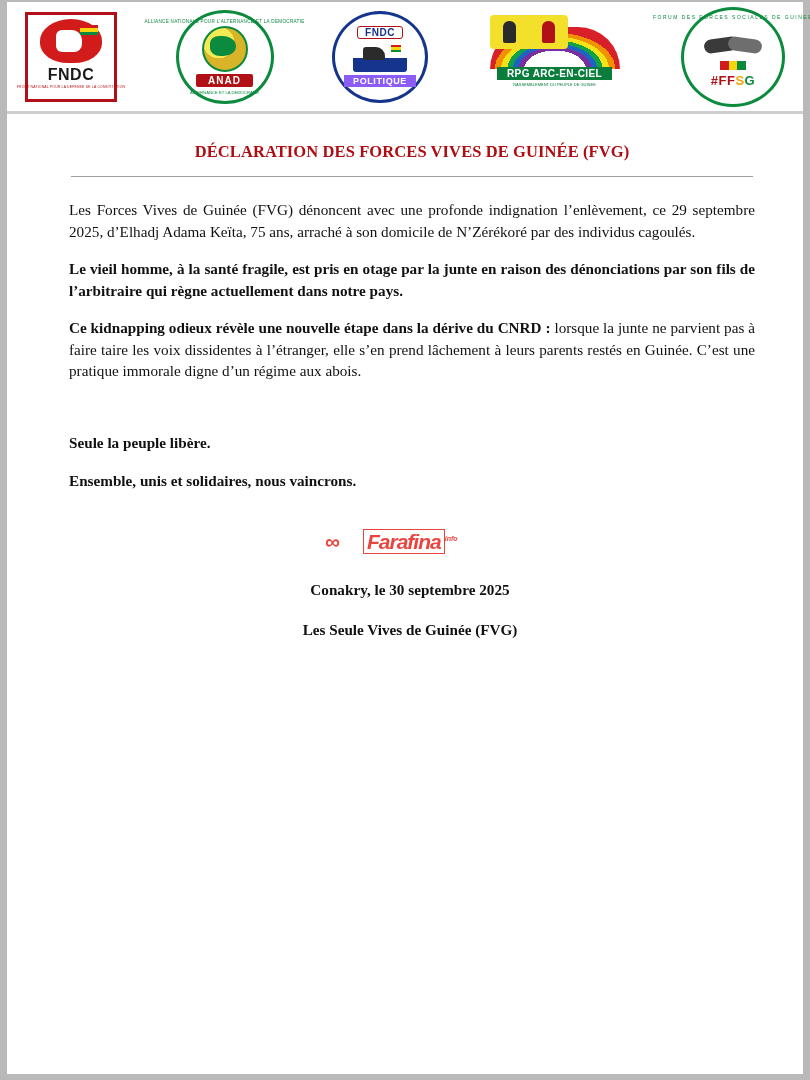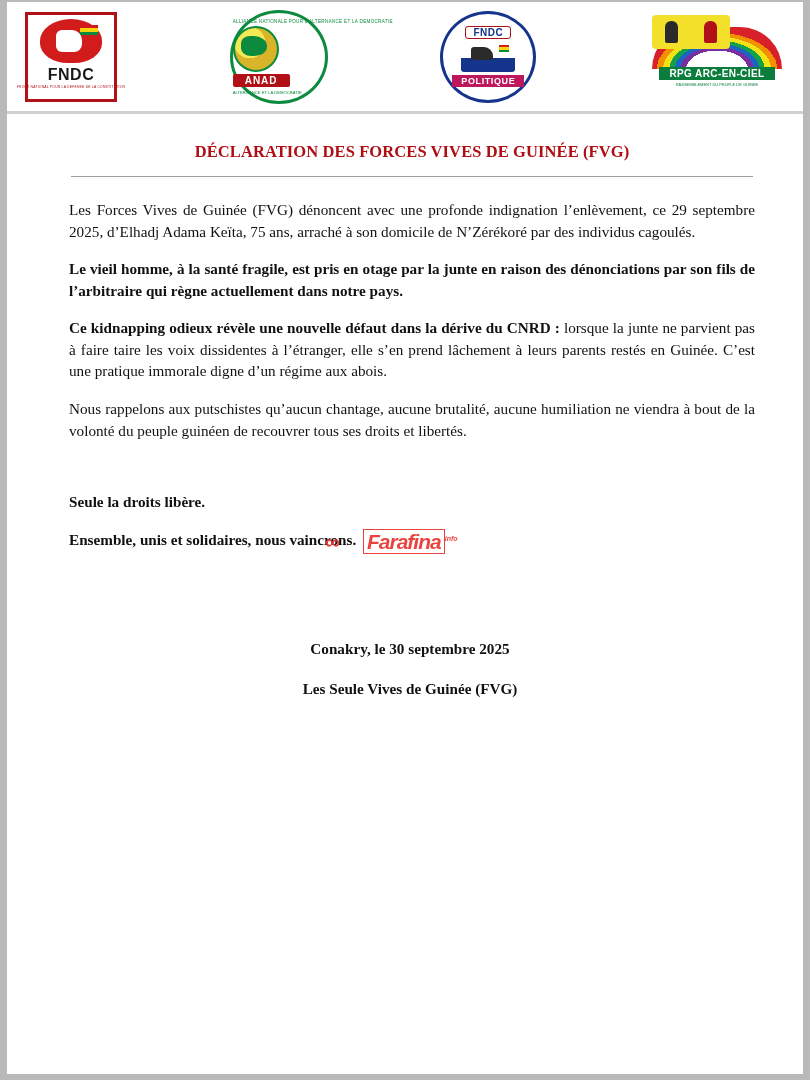--- a/index.html
+++ b/index.html
@@ -108,21 +108,21 @@
 
   
   .logo-anad {
     width: 98px;
     height: 94px;
     border-radius: 50%;
     border: 3px solid #0c8a3e;
     background: #fff;
     display: flex;
     flex-direction: column;
-    align-items: flex-start;
+    align-items: center;
     justify-content: center;
     box-sizing: border-box;
     position: relative;
   }
   .anad-top {
     font-family: "Liberation Sans", sans-serif;
     font-size: 4.6px;
     color: #0c8a3e;
     letter-spacing: .3px;
     white-space: nowrap;
@@ -209,21 +209,21 @@
     position: absolute;
     right: 6px; top: 3px;
     width: 10px; height: 7px;
     background: linear-gradient(to bottom, #d21b1b 0 33%, #f5d60a 33% 66%, #0a8a3c 66% 100%);
   }
   .fndcpol-band {
     font-family: "Liberation Sans", sans-serif;
     font-weight: bold;
     font-size: 9px;
     color: #fff;
-    background: #be185d;
+    background: #8b5cf6;
     padding: 1px 9px;
     letter-spacing: .6px;
   }
 
   
   .logo-rpg {
     width: 136px;
     height: 92px;
     display: flex;
     flex-direction: column;
@@ -450,41 +450,50 @@
           <div class="rpg-inner">
             <span class="rpg-person"></span>
             <span class="rpg-person v"></span>
           </div>
         </div>
         <div class="rpg-band">RPG ARC-EN-CIEL</div>
         <div class="rpg-cap">RASSEMBLEMENT DU PEUPLE DE GUINEE</div>
       </div>
     </div>
 
+    <div class="logo">
+      <div class="logo-ffsg">
+        <div class="ffsg-arc">FORUM DES FORCES SOCIALES DE GUINEE</div>
+        <div class="ffsg-hands"></div>
+        <div class="ffsg-flag"></div>
+        <div class="ffsg-tag">
+          <span class="h">#</span><span class="f">F</span><span class="f">F</span><span class="s">S</span><span class="g">G</span>
+        </div>
+      </div>
+    </div>
 
   </div>
 
   <div class="doc-body">
 
     <div class="doc-title">DÉCLARATION DES FORCES VIVES DE GUINÉE (FVG)</div>
     <hr class="title-rule">
 
     <p class="para">Les Forces Vives de Guinée (FVG) dénoncent avec une profonde indignation l’enlèvement, ce 29 septembre 2025, d’Elhadj Adama Keïta, 75 ans, arraché à son domicile de N’Zérékoré par des individus cagoulés.</p>
 
     <p class="para bold">Le vieil homme, à la santé fragile, est pris en otage par la junte en raison des dénonciations par son fils de l’arbitraire qui règne actuellement dans notre pays.</p>
 
-    <p class="para lead-bold"><b>Ce kidnapping odieux révèle une nouvelle défaut dans la dérive du CNRD :</b><span> lorsque la junte ne parvient pas à faire taire les voix dissidentes à l’étranger, elle s’en prend lâchement à leurs parents restés en Guinée. C’est une pratique immorale digne d’un régime aux abois.</span></p>
-
-
-
-    <p class="para">Nous rappelons aux putschistes qu’aucun chantage, aucune brutalité, aucune humiliation ne viendra à bout de la volonté du peuple guinéen de recouvrer tous ses droits et libertés.</p>
+    <p class="para lead-bold"><b>Ce kidnapping odieux révèle une nouvelle étape dans la dérive du CNRD :</b><span> lorsque la junte ne parvient pas à faire taire les voix dissidentes à l’étranger, elle s’en prend lâchement à leurs parents restés en Guinée. C’est une pratique immorale digne d’un régime aux abois.</span></p>
+
+
+
 
     <div class="spacer-lg"></div>
 
-    <p class="slogan">Seule la droits libère.</p>
+    <p class="slogan">Seule la peuple libère.</p>
     <p class="slogan">Ensemble, unis et solidaires, nous vaincrons.</p>
 
     <div class="signature">
       <p>Conakry, le 30 septembre 2025</p>
       <p>Les Seule Vives de Guinée (FVG)</p>
     </div>
 
   </div>
 
   <div class="watermark">

